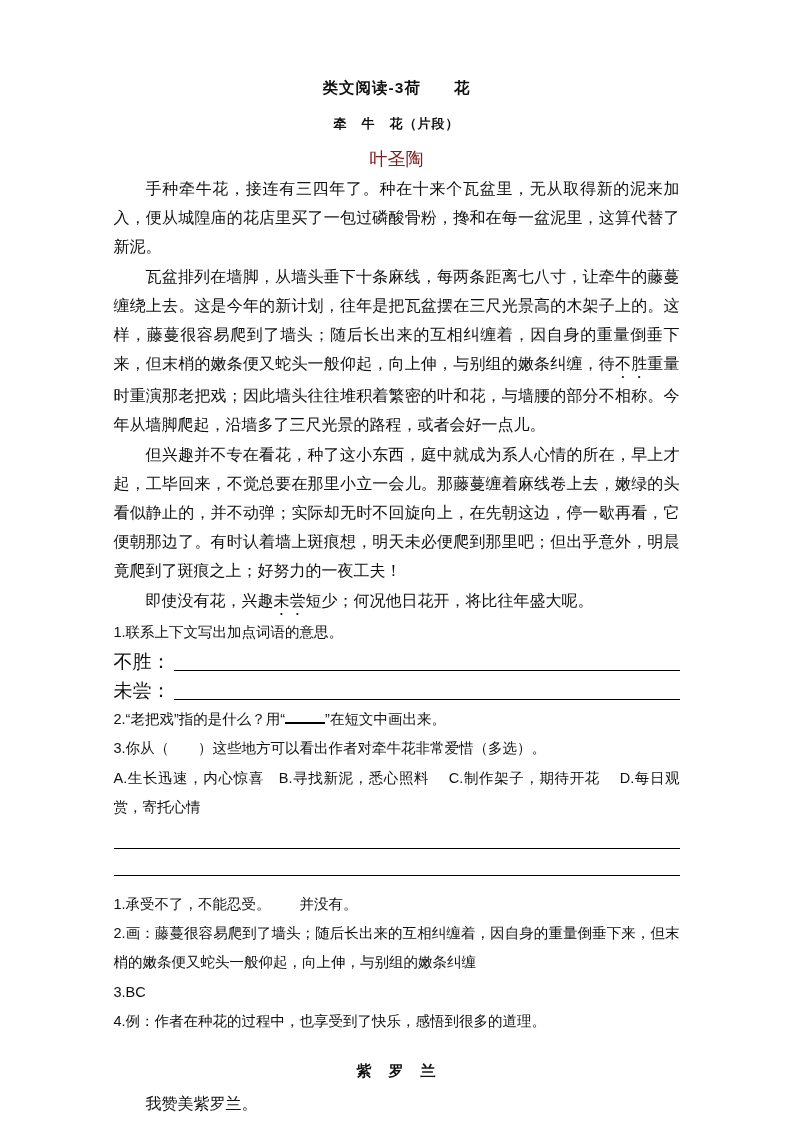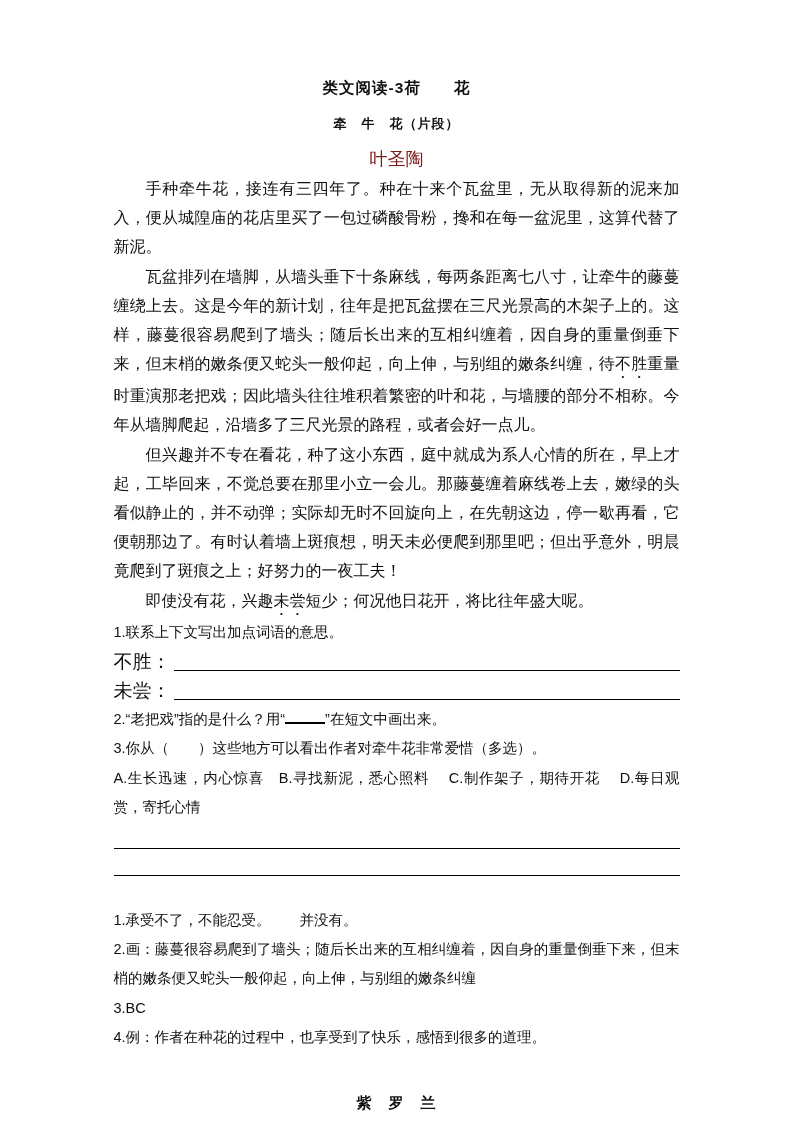--- a/index.html
+++ b/index.html
@@ -23,22 +23,22 @@
   .flat  { margin: 0; line-height: 29.2px; font-size: 14.5px; text-align: justify; }
   .dots  {
     -webkit-text-emphasis: filled dot; -webkit-text-emphasis-position: under right;
     text-emphasis: filled dot; text-emphasis-position: under right;
   }
   .blank-row { display: flex; align-items: stretch; line-height: 29.2px; font-size: 19px; }
   .blank-row .lbl { white-space: nowrap; }
   .blank-line { flex: 1; border-bottom: 1px solid #000; margin: 0 0 5px 3px; }
   .inline-blank { display: inline-block; width: 40px; height: 11px; border-bottom: 2px solid #000; }
   .answer-rule { height: 27px; border-bottom: 1px solid #000; }
-  .answers { margin-top: 30px; }
-  .section2-title { font-size: 15px; font-weight: bold; text-align: center; margin: 36px 0 4px 0; line-height: 29.2px; letter-spacing: 1px; }
+  .answers { margin-top: 14px; }
+  .section2-title { font-size: 15px; font-weight: bold; text-align: center; margin: 20px 0 4px 0; line-height: 29.2px; letter-spacing: 1px; }
 </style>
 </head>
 <body>
 
 <div class="page">
 
   <div class="doc-title center">类文阅读-3荷　　花</div>
   <div class="doc-subtitle center">牵　牛　花（片段）</div>
   <div class="doc-author center">叶圣陶</div>
 

